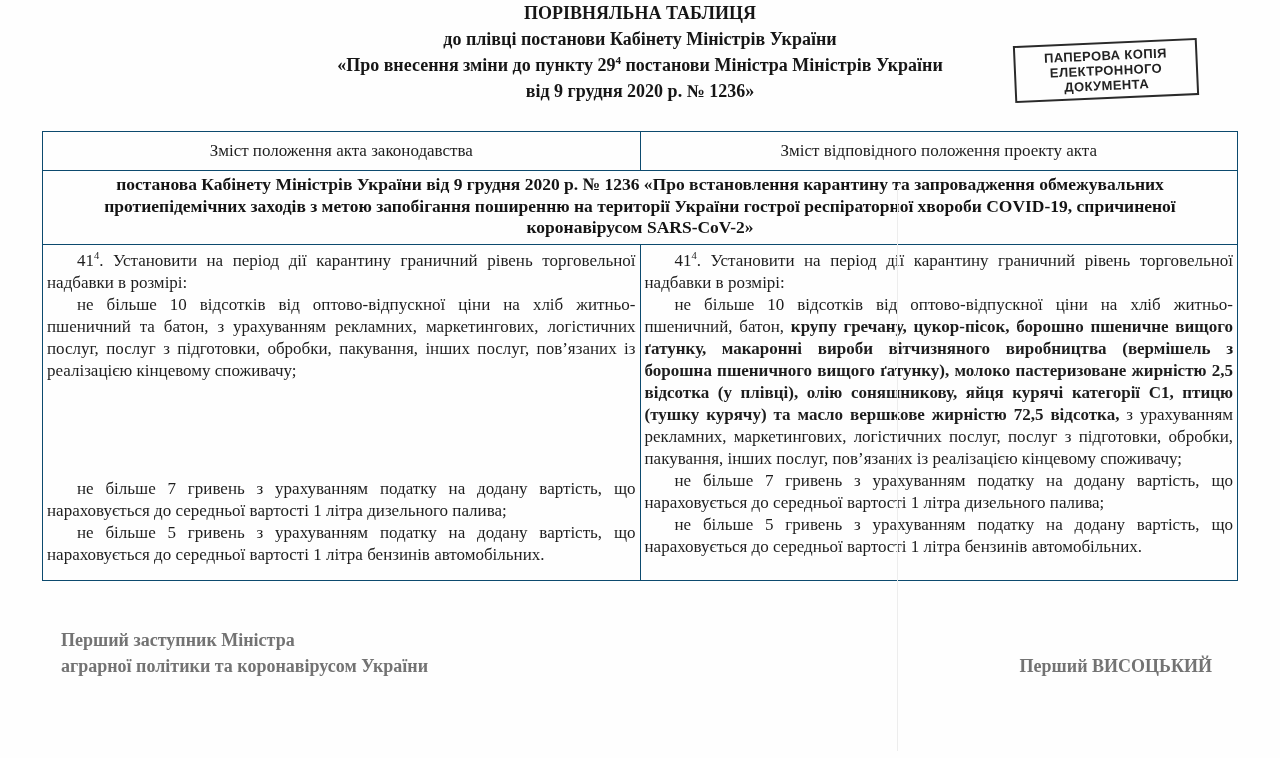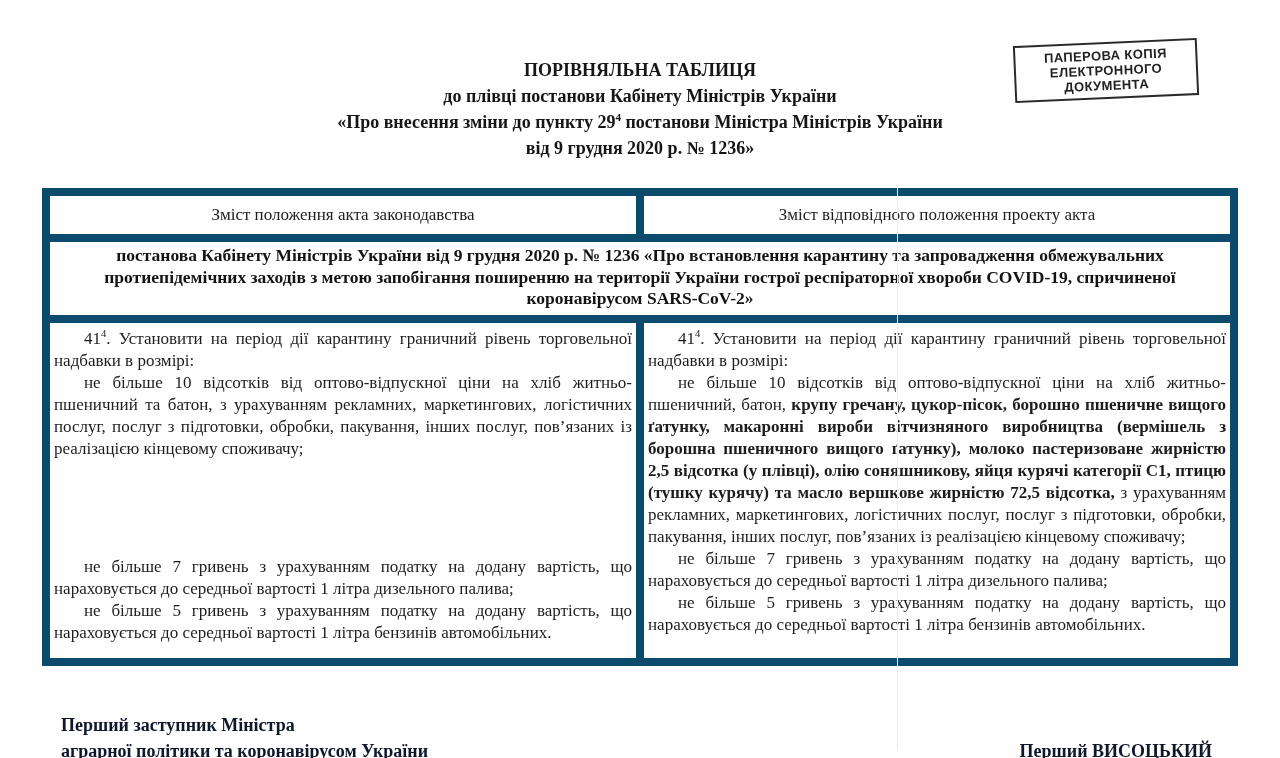--- a/index.html
+++ b/index.html
@@ -21,50 +21,50 @@
     transform:rotate(-2.5deg);
     text-align:center;
     font-family:"Liberation Sans","DejaVu Sans",sans-serif;
     font-weight:bold;font-size:13px;line-height:15px;letter-spacing:.4px;color:#222;
     background:#fefefe;
   }
   .stamp div{white-space:nowrap;}
 
   
   .title-block{
-    padding-top:57px;width:1196px;margin:0 auto;
+    width:1196px;margin:0 auto;
     text-align:center;font-weight:bold;font-size:18px;line-height:26px;color:#161616;
   }
 
   
   .cmp-table{
     margin:27px auto 0;width:1196px;
     border-collapse:collapse;table-layout:fixed;
   }
-  .cmp-table td{border:8px solid #0c4a6e;vertical-align:top;}
+  .cmp-table td{border:1px solid #0c4a6e;vertical-align:top;}
   .hdr{width:50%;text-align:center;font-size:17px;padding:9px 8px;color:#1d1d1d;}
   .span-row{
     font-weight:bold;text-align:center;
     font-size:17.5px;line-height:21.5px;
     padding:3px 26px 5px;color:#141414;
   }
   .body-cell{
     font-size:17px;line-height:22px;text-align:justify;
     padding:5px 4px 14px;color:#1d1d1d;
   }
   .para{margin:0;text-indent:30px;}
   .gap{margin-top:96px;}
   .bold{font-weight:bold;}
   .sup{vertical-align:super;font-size:0.62em;line-height:0;}
 
   
   .footer{
     width:1196px;margin:46px auto 0;
     display:flex;justify-content:space-between;align-items:flex-end;
-    font-weight:bold;font-size:18px;line-height:26px;color:#0f172a;
+    font-weight:bold;font-size:18px;line-height:26px;color:#737373;
     box-sizing:border-box;padding:0 6px;
   }
   .position{padding-left:13px;}
   .signer{padding-right:20px;}
 </style>
 </head>
 <body>
 
 <div class="sheet">
 

